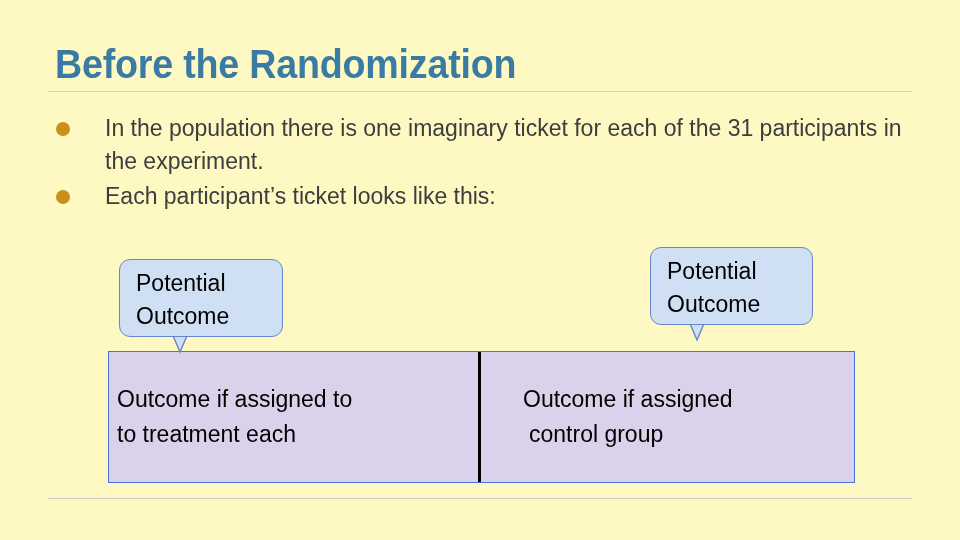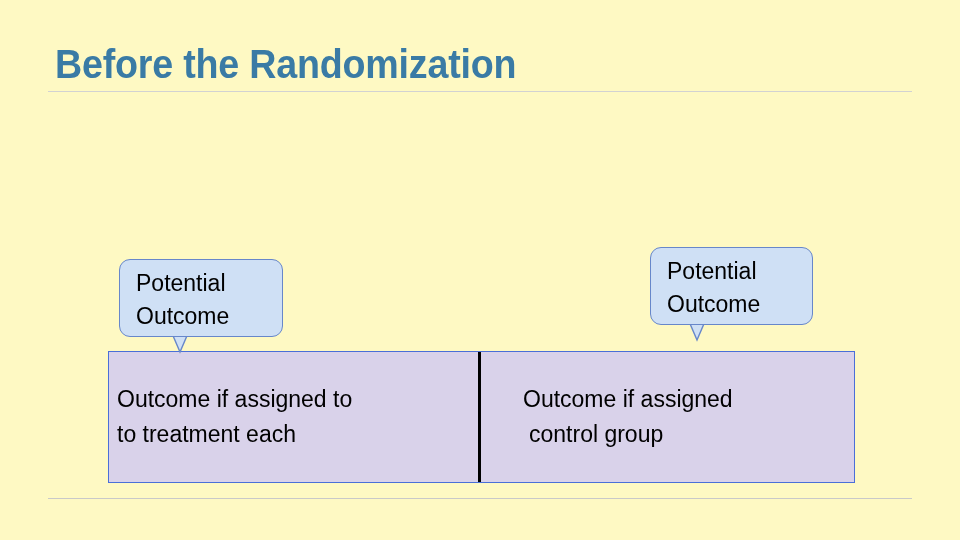--- a/index.html
+++ b/index.html
@@ -159,20 +159,28 @@
 </style>
 </head>
 <body>
 
 <div id="slide">
 
   <div id="slide-title">Before the Randomization</div>
   <div id="title-rule"></div>
 
   <div id="bullet-list">
+    <div class="bullet-row">
+      <span class="bullet-marker"></span>
+      <span class="bullet-text">In the population there is one imaginary ticket for each of the 31 participants in the experiment.</span>
+    </div>
+    <div class="bullet-row">
+      <span class="bullet-marker"></span>
+      <span class="bullet-text">Each participant’s ticket looks like this:</span>
+    </div>
   </div>
 
   <div id="callout-left" class="callout">
     <div>Potential</div>
     <div>Outcome</div>
   </div>
   <div id="callout-left-tail" class="callout-tail">
     <svg width="44" height="20" viewBox="0 0 44 20">
       <path d="M0.7,0.7 L15,0.7 L22,17 L29,0.7 L43.3,0.7" fill="#cfe0f5" stroke="#6787ca" stroke-width="1.4" stroke-linejoin="miter"></path>
     </svg>

